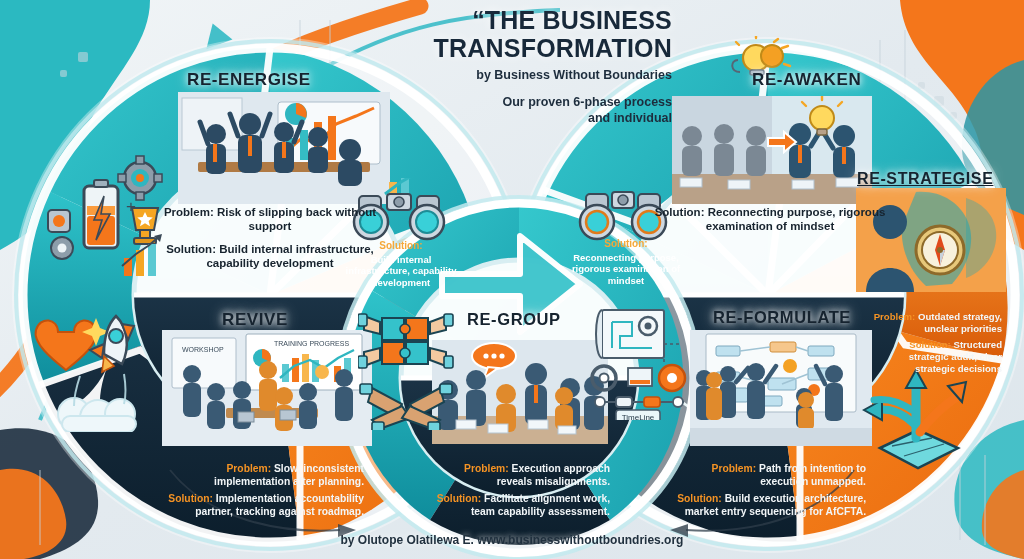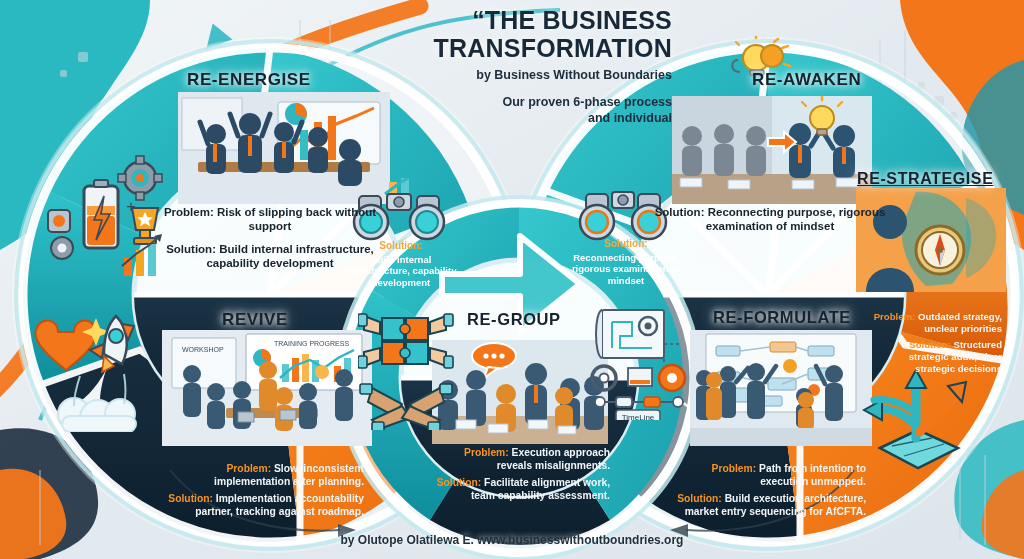--- a/index.html
+++ b/index.html
@@ -753,21 +753,21 @@
        <span>Structured strategic audit, clear strategic decisions</span></p>
   </div>
 
   <div class="info-card" style="left:666px; top:440px; width:210px; font-size:10.3px;">
     <p><span class="lab">Problem:</span>
        <span>Path from intention to execution unmapped.</span></p>
     <p><span class="lab">Solution:</span>
        <span>Build execution architecture, market entry sequencing for AfCFTA.</span></p>
   </div>
 
-  <div class="info-card" style="left:420px; top:424px; width:200px; font-size:10.3px;">
+  <div class="info-card" style="left:420px; top:440px; width:200px; font-size:10.3px;">
     <p><span class="lab">Problem:</span>
        <span>Execution approach reveals misalignments.</span></p>
     <p><span class="lab">Solution:</span>
        <span>Facilitate alignment work, team capability assessment.</span></p>
   </div>
 
   <div class="info-card" style="left:158px; top:440px; width:216px; font-size:10.3px;">
     <p><span class="lab">Problem:</span>
        <span>Slow, inconsistent implementation after planning.</span></p>
     <p><span class="lab">Solution:</span>

